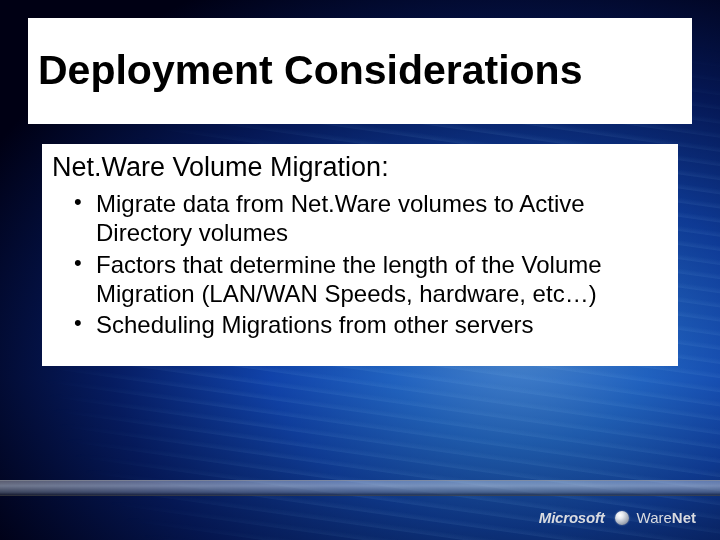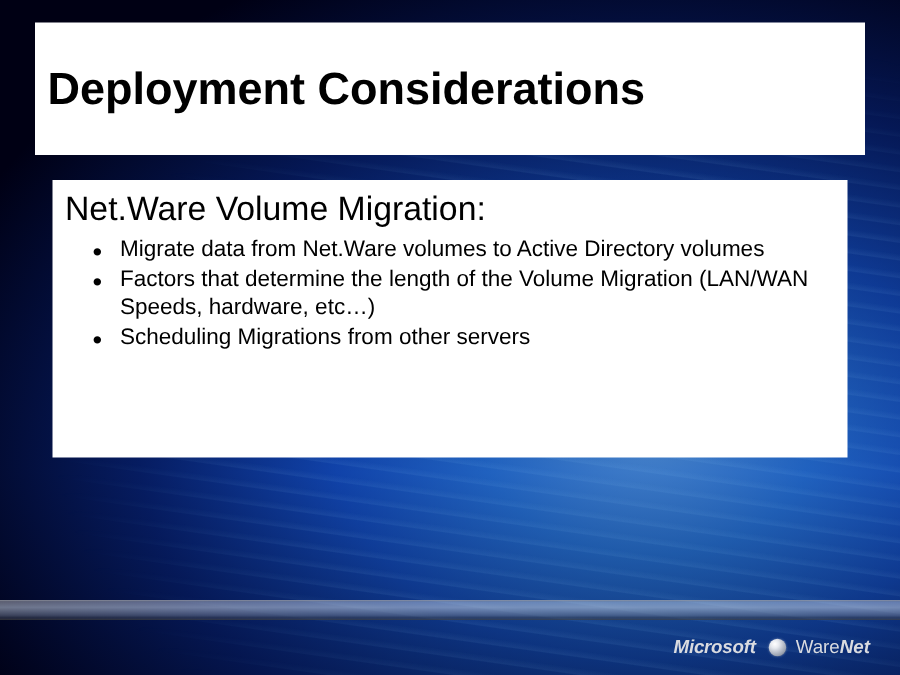--- a/index.html
+++ b/index.html
@@ -48,21 +48,21 @@
     top: 18px;
     width: 664px;
     height: 106px;
     background: #ffffff;
     box-sizing: border-box;
     display: flex;
     align-items: center;
     padding: 0 10px;
   }
   .title-text {
-    font-size: 36px;
+    font-size: 41px;
     font-weight: bold;
     color: #000;
     line-height: 1.05;
   }
 
   .body-block {
     position: absolute;
     left: 42px;
     top: 144px;
     width: 636px;
@@ -77,21 +77,21 @@
     margin: 2px 0 6px 0;
     font-weight: normal;
   }
   ul.bullets {
     list-style: none;
     margin: 0;
     padding: 0 0 0 22px;
   }
   ul.bullets li {
     position: relative;
-    font-size: 18px;
+    font-size: 24px;
     line-height: 1.22;
     color: #000;
     margin: 0 0 2px 0;
     padding-left: 22px;
   }
   ul.bullets li::before {
     content: "•";
     position: absolute;
     left: 0;
     top: 0;
@@ -129,21 +129,20 @@
   .logo .ms {
     font-style: italic;
     font-weight: 600;
     letter-spacing: -0.2px;
   }
   .logo .tech {
     font-weight: normal;
   }
   .logo .tech b {
     font-weight: bold;
-    font-style: italic;
   }
   .logo .dot {
     width: 14px;
     height: 14px;
     border-radius: 50%;
     background: radial-gradient(circle at 35% 30%, #fff 0%, #e6e9ef 25%, #9aa2b0 70%, #5a6070 100%);
     display: inline-block;
     margin: 0 2px 0 4px;
     box-shadow: 0 0 2px rgba(255,255,255,0.4);
   }

